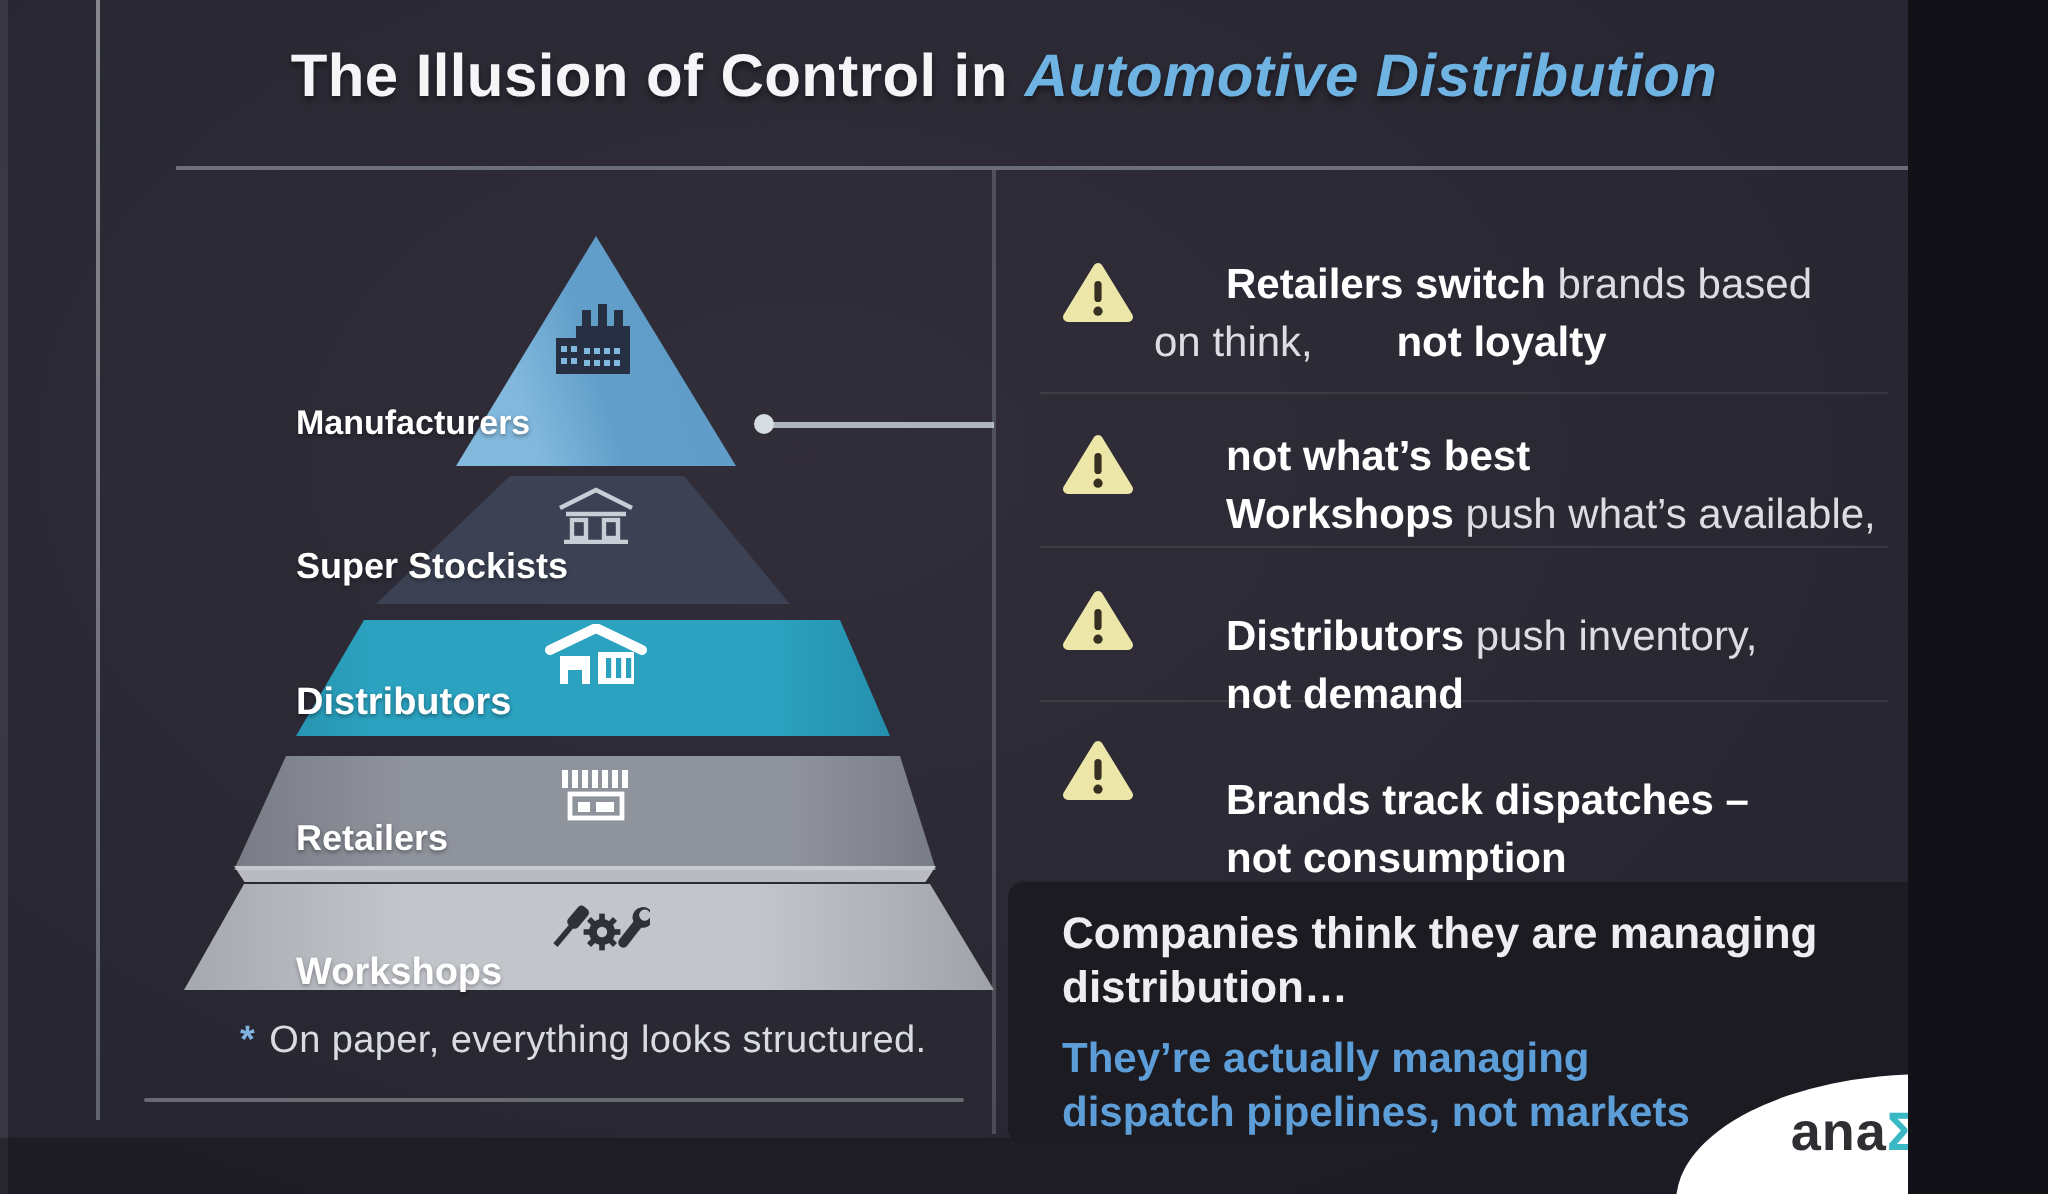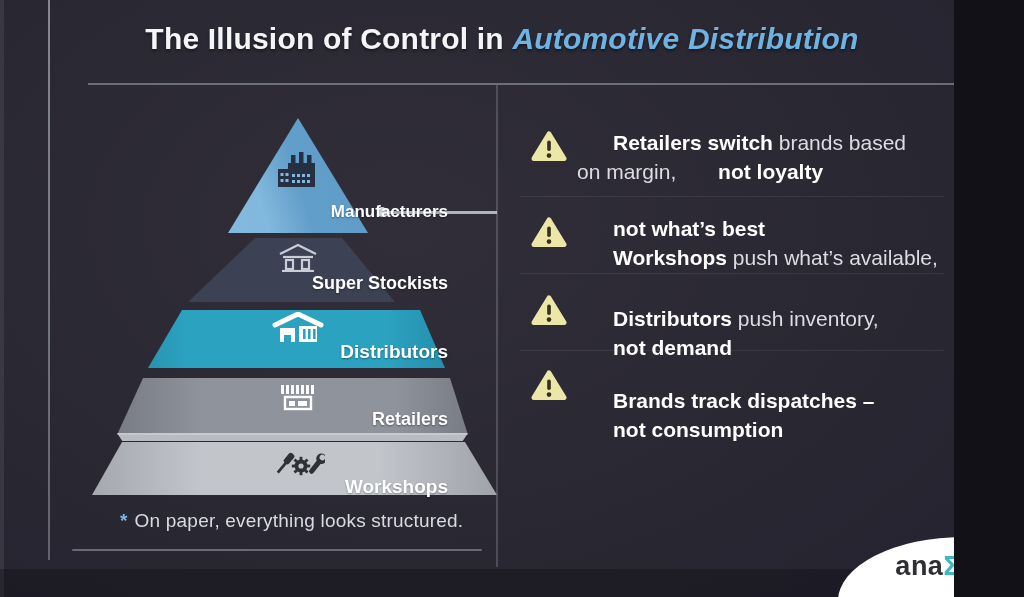--- a/index.html
+++ b/index.html
@@ -43,21 +43,21 @@
   .t5{clip-path:polygon(37px 330px,380px 330px,412px 383px,7px 383px);
     background:linear-gradient(90deg,#a3a6ac 0%,#c2c5ca 28%,#c2c5ca 70%,#9da0a7 100%);}
   .flap{position:absolute;left:32px;top:321px;width:351px;height:8px;background:#d3d5d9;opacity:.85;
     clip-path:polygon(0% 0%,100% 0%,98.5% 100%,1.5% 100%);}
   .tier-icon{position:absolute;display:block;}
   .ic-man{left:190px;top:40px;}
   .ic-sto{left:191px;top:130px;}
   .ic-dis{left:187px;top:200px;}
   .ic-ret{left:191px;top:271px;}
   .ic-wor{left:186px;top:338px;}
-  .tier-label{position:absolute;left:63px;width:300px;text-align:right;color:#fff;font-weight:700;
+  .tier-label{position:absolute;left:63px;width:300px;text-align:left;color:#fff;font-weight:700;
     text-shadow:0 1px 2px rgba(0,0,0,.4);}
   .lb-man{top:90px;font-size:17px;}
   .lb-sto{top:161px;font-size:18px;}
   .lb-dis{top:229px;font-size:19px;}
   .lb-ret{top:297px;font-size:18px;}
   .lb-wor{top:364px;font-size:19px;text-shadow:0 1px 2px rgba(0,0,0,.3);}
 
   
   .footnote{position:absolute;left:120px;top:510px;font-size:19px;color:#d8dbe2;letter-spacing:.2px;}
   .footnote .mark{color:#7fb3e0;font-weight:700;margin-right:7px;}
@@ -194,21 +194,21 @@
 
   <div class="footnote"><span class="mark">*</span><span>On paper, everything looks structured.</span></div>
 
   <svg class="warning-icon wi-0" width="36" height="32" viewBox="0 0 36 32">
     <path d="M18 4 L33 28.5 H3 Z" fill="#ece6a9" stroke="#ece6a9" stroke-width="5" stroke-linejoin="round"></path>
     <rect x="16.2" y="10.5" width="3.6" height="10.5" rx="1.8" fill="#35301f"></rect>
       <circle cx="18" cy="25.6" r="2.3" fill="#35301f"></circle>
   </svg>
   <div class="warning-text wt-0">
     <div><b>Retailers switch</b><span> brands based</span></div>
-    <div><span>on margin, </span><b>not loyalty</b></div>
+    <div><span>on think, </span><b>not loyalty</b></div>
   </div>
   <div class="divider dv-0"></div>
 
   <svg class="warning-icon wi-1" width="36" height="32" viewBox="0 0 36 32">
     <path d="M18 4 L33 28.5 H3 Z" fill="#ece6a9" stroke="#ece6a9" stroke-width="5" stroke-linejoin="round"></path>
     <rect x="16.2" y="10.5" width="3.6" height="10.5" rx="1.8" fill="#35301f"></rect>
       <circle cx="18" cy="25.6" r="2.3" fill="#35301f"></circle>
   </svg>
   <div class="warning-text wt-1">
     <div><span></span><b>not what’s best</b></div>
@@ -230,17 +230,25 @@
   <svg class="warning-icon wi-3" width="36" height="32" viewBox="0 0 36 32">
     <path d="M18 4 L33 28.5 H3 Z" fill="#ece6a9" stroke="#ece6a9" stroke-width="5" stroke-linejoin="round"></path>
     <rect x="16.2" y="10.5" width="3.6" height="10.5" rx="1.8" fill="#35301f"></rect>
       <circle cx="18" cy="25.6" r="2.3" fill="#35301f"></circle>
   </svg>
   <div class="warning-text wt-3">
     <div><b>Brands track dispatches –</b><span></span></div>
     <div><span></span><b>not consumption</b></div>
   </div>
 
+  <div class="summary-card">
+    <div class="summary-inner">
+      <div class="sum-line">Companies think they are managing</div>
+      <div class="sum-line">distribution…</div>
+      <div class="sum-counter">They’re actually managing</div>
+      <div class="sum-counter" style="margin-top:0;">dispatch pipelines, not markets</div>
+    </div>
+  </div>
 
   <div class="logo-ellipse"></div>
   <div class="logo-text"><span>ana</span><span class="mark">Σ</span><span class="dot">·</span><span>ee</span></div>
 
 </div>
 
 </body></html>

